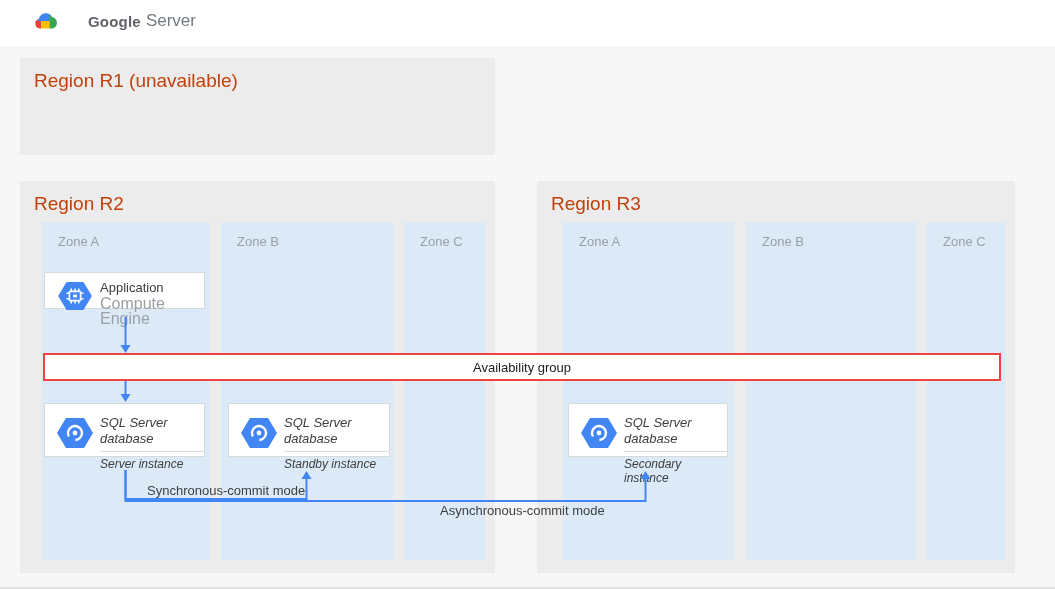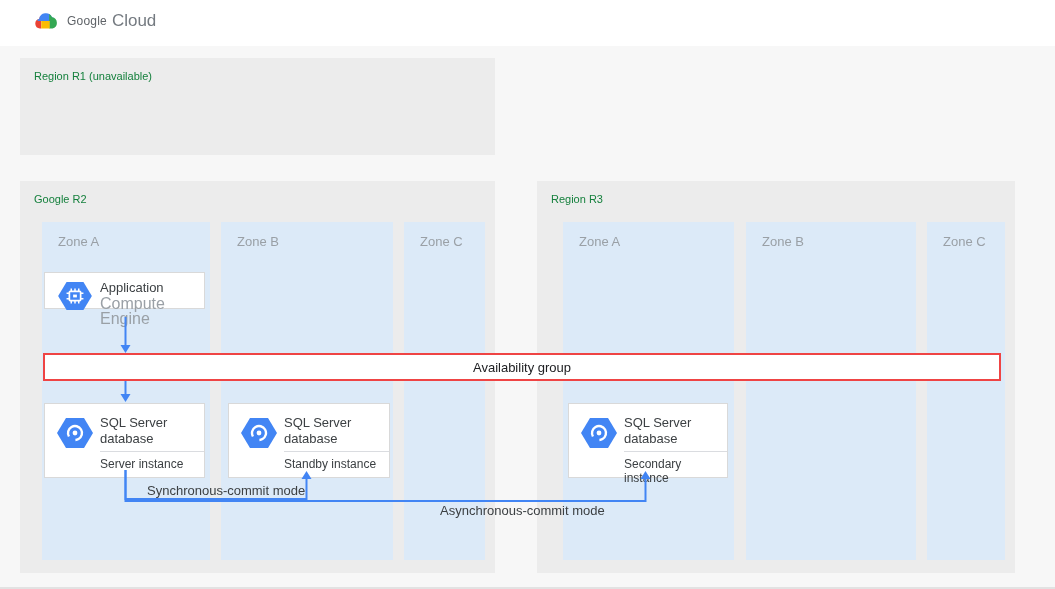--- a/index.html
+++ b/index.html
@@ -10,49 +10,49 @@
     background: #F7F7F7;
     font-family: "Liberation Sans", sans-serif;
     overflow: hidden;
   }
   .topbar {
     position: absolute; left: 0; top: 0; width: 1055px; height: 46px;
     background: #FFFFFF;
   }
   .logo { position: absolute; left: 33px; top: 11px; display: flex; align-items: center; }
   .logo svg { display: block; margin-right: 8px; }
-  .logo-google { font-size: 12px; color: #5F6368; font-weight: 400; letter-spacing: .2px; }
+  .logo-google { font-size: 15px; color: #5F6368; font-weight: 700; letter-spacing: .2px; margin-left: 21px; }
   .logo-cloud  { font-size: 17px; color: #747A80; font-weight: 400; margin-left: 5px; }
 
   .region {
     position: absolute; background: #ECECEC;
   }
   .region-label {
     position: absolute; left: 14px; top: 12px;
-    font-size: 11px; color: #15803d;
+    font-size: 19px; color: #c2410c;
   }
   .zone { position: absolute; background: #DCEAF8; }
   .zone-label {
     position: absolute; left: 16px; top: 12px;
     font-size: 13px; color: #9AA0A6; text-align: right;
   }
 
   .node {
     position: absolute; background: #FFFFFF;
     border: 1px solid #D9D9D9; z-index: 4;
   }
   .node .hex { position: absolute; }
   .node-title { font-size: 13px; color: #3C4043; line-height: 16px; }
   .node-subtitle { font-size: 16px; color: #9AA0A6; line-height: 15px; }
 
   .app-box { left: 44px; top: 272px; width: 161px; height: 37px; }
   .app-box .hex { left: 11px; top: 8px; }
   .app-text { position: absolute; left: 55px; top: 7px; }
 
-  .sql-box { width: 161px; height: 75px; }
+  .sql-box { width: 161px; height: 54px; font-style: italic; }
   .sql-primary   { left: 44px;  top: 403px; }
   .sql-standby   { left: 228px; top: 403px; width: 162px; }
   .sql-secondary { left: 568px; top: 403px; width: 160px; }
   .sql-box .hex { left: 11px; top: 13px; }
   .sql-text { position: absolute; left: 55px; top: 11px; right: 0; }
   .sql-title { width: 92px; }
   .sql-divider { height: 1px; background: #DADCE0; margin: 4px 0 5px 0; }
   .sql-instance { font-size: 12px; color: #3C4043; }
 
   .availability-bar {
@@ -90,30 +90,30 @@
           </clipPath>
         </defs>
         <g clip-path="url(#cloudClip)">
           <rect x="0" y="5" width="7.5" height="14" fill="#EA4335"></rect>
           <rect x="4" y="0" width="15" height="9.5" fill="#4285F4"></rect>
           <rect x="15" y="3" width="9" height="16" fill="#34A853"></rect>
           <rect x="7.5" y="9.5" width="8" height="10" fill="#FBBC04"></rect>
         </g>
       </svg>
       <span class="logo-google">Google</span>
-      <span class="logo-cloud">Cloud</span>
+      <span class="logo-cloud">Server</span>
     </div>
   </div>
 
   <div class="region" style="left:20px; top:58px; width:475px; height:97px;">
     <div class="region-label">Region R1 (unavailable)</div>
   </div>
 
   <div class="region" style="left:20px; top:181px; width:475px; height:392px;">
-    <div class="region-label">Google R2</div>
+    <div class="region-label">Region R2</div>
   </div>
   <div class="zone" style="left:42px; top:222px; width:168px; height:338px;">
     <div class="zone-label">Zone A</div>
   </div>
   <div class="zone" style="left:221px; top:222px; width:172px; height:338px;">
     <div class="zone-label">Zone B</div>
   </div>
   <div class="zone" style="left:404px; top:222px; width:81px; height:338px;">
     <div class="zone-label">Zone C</div>
   </div>

